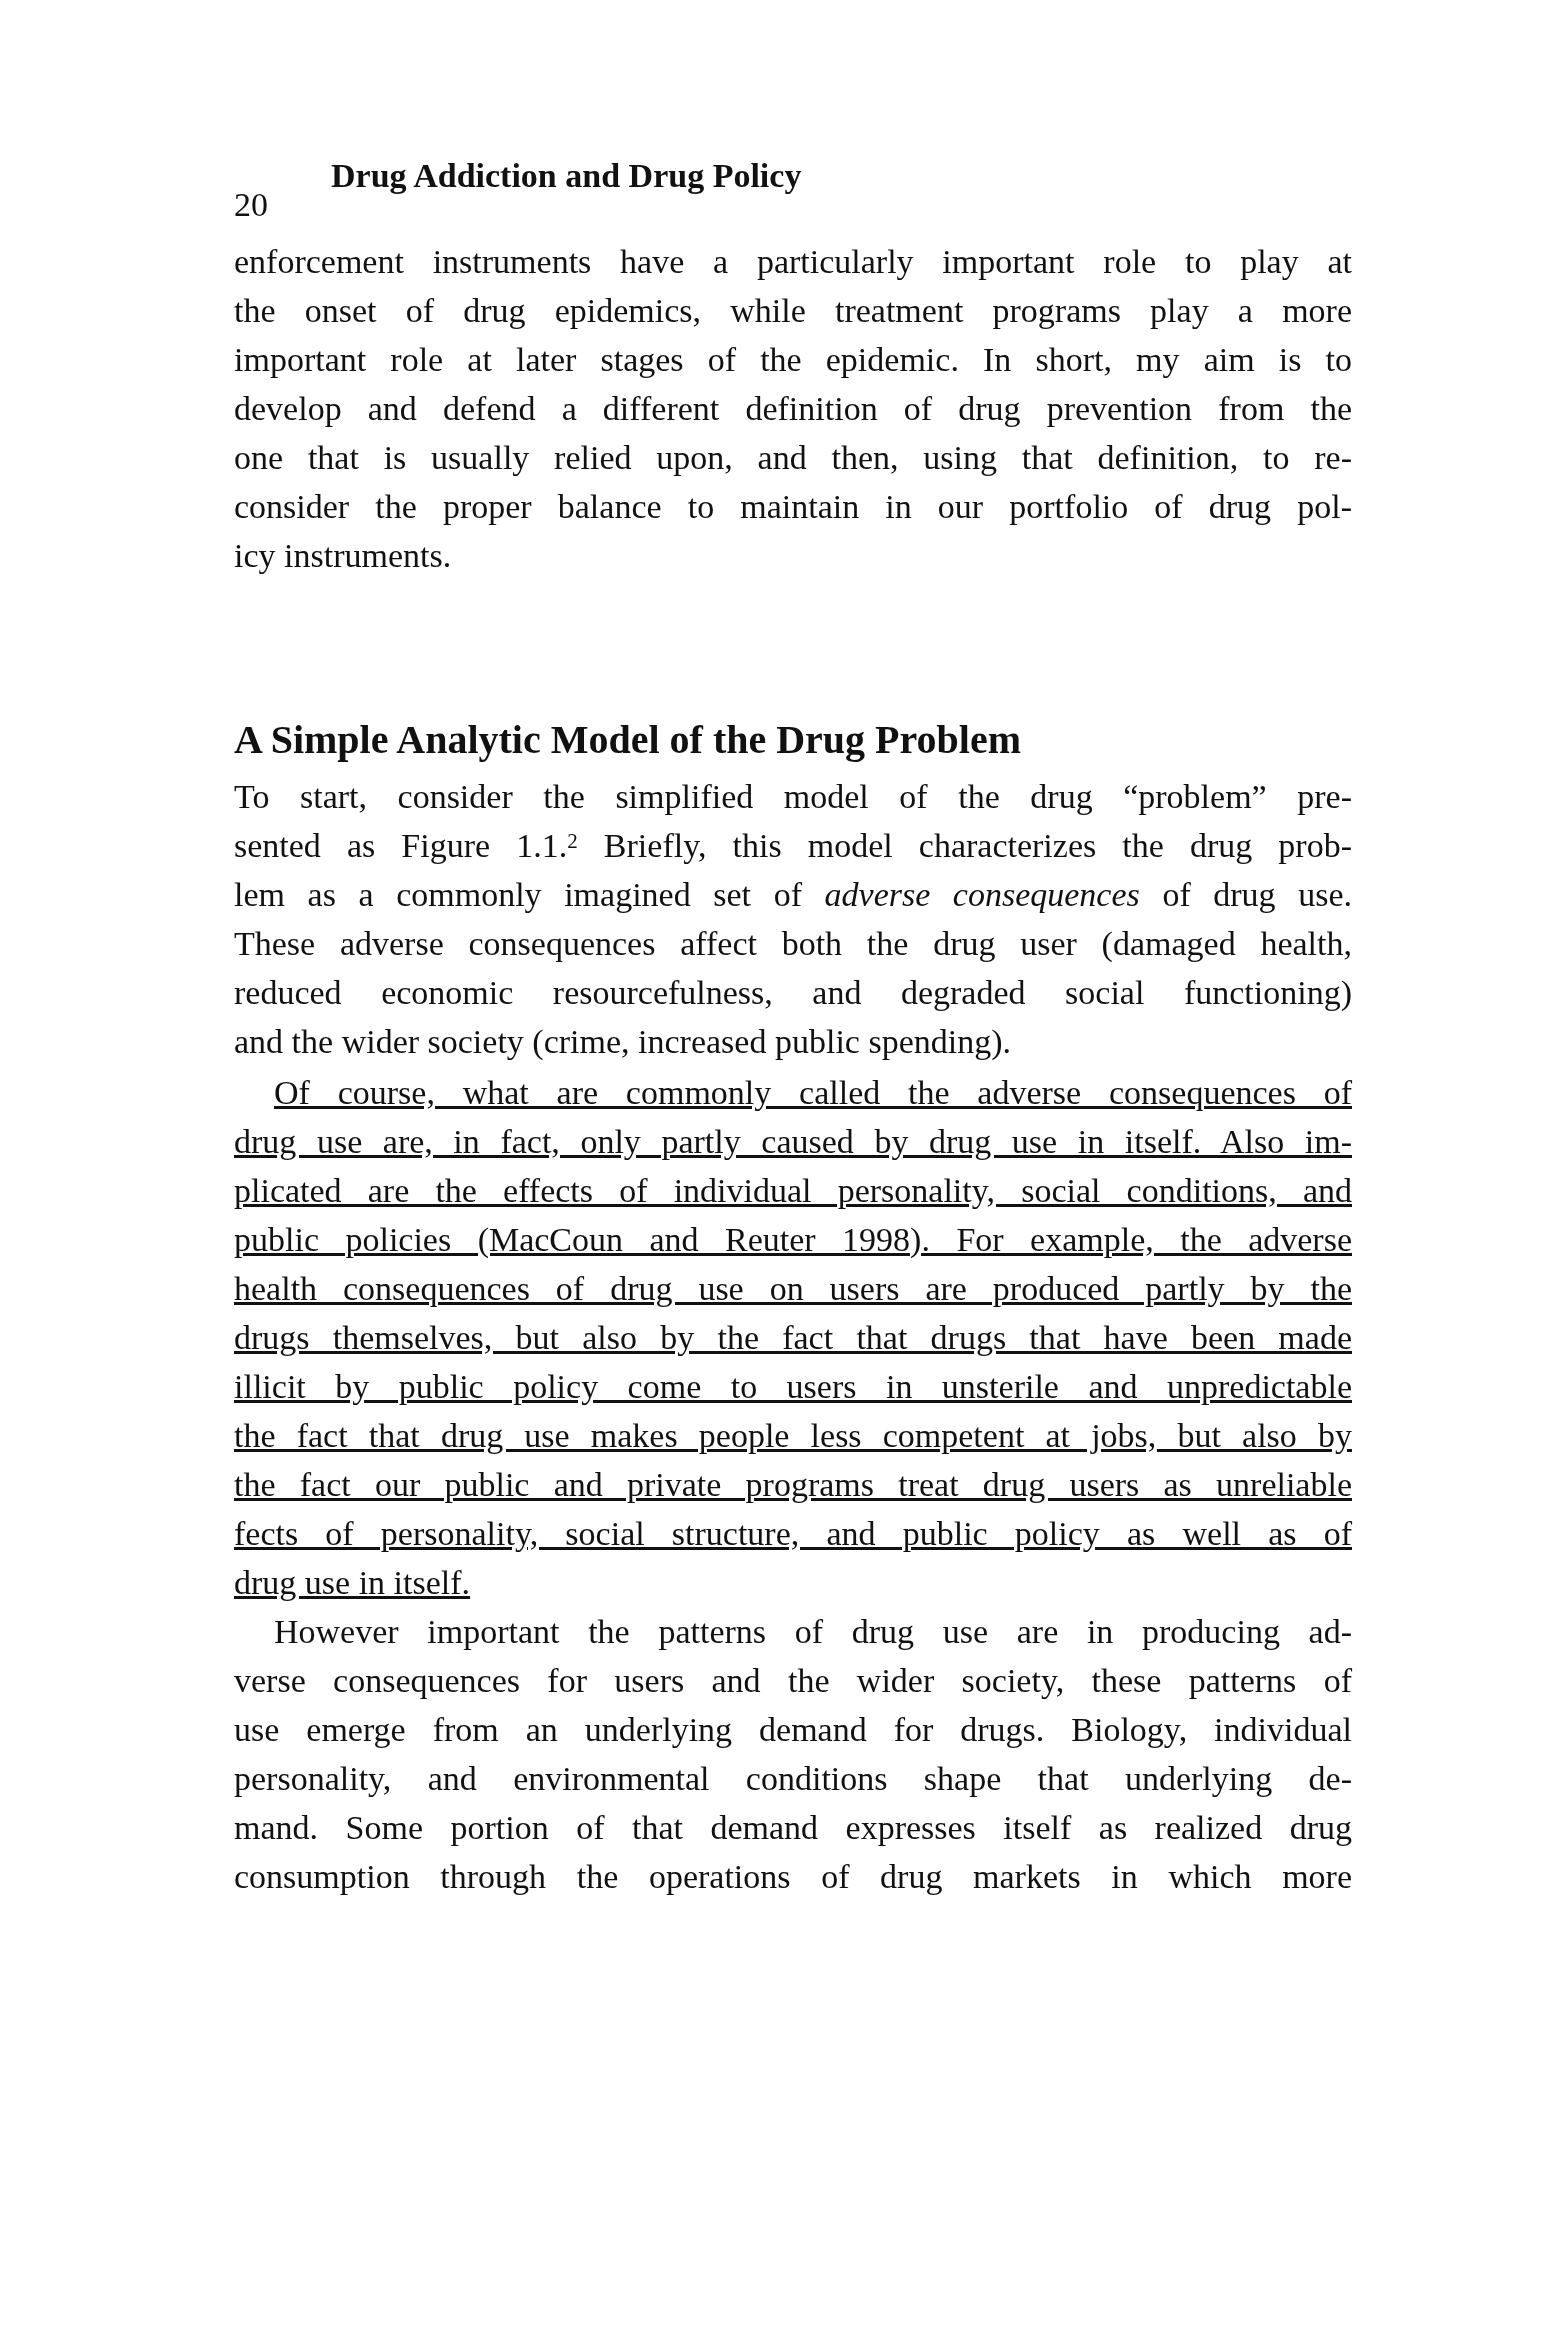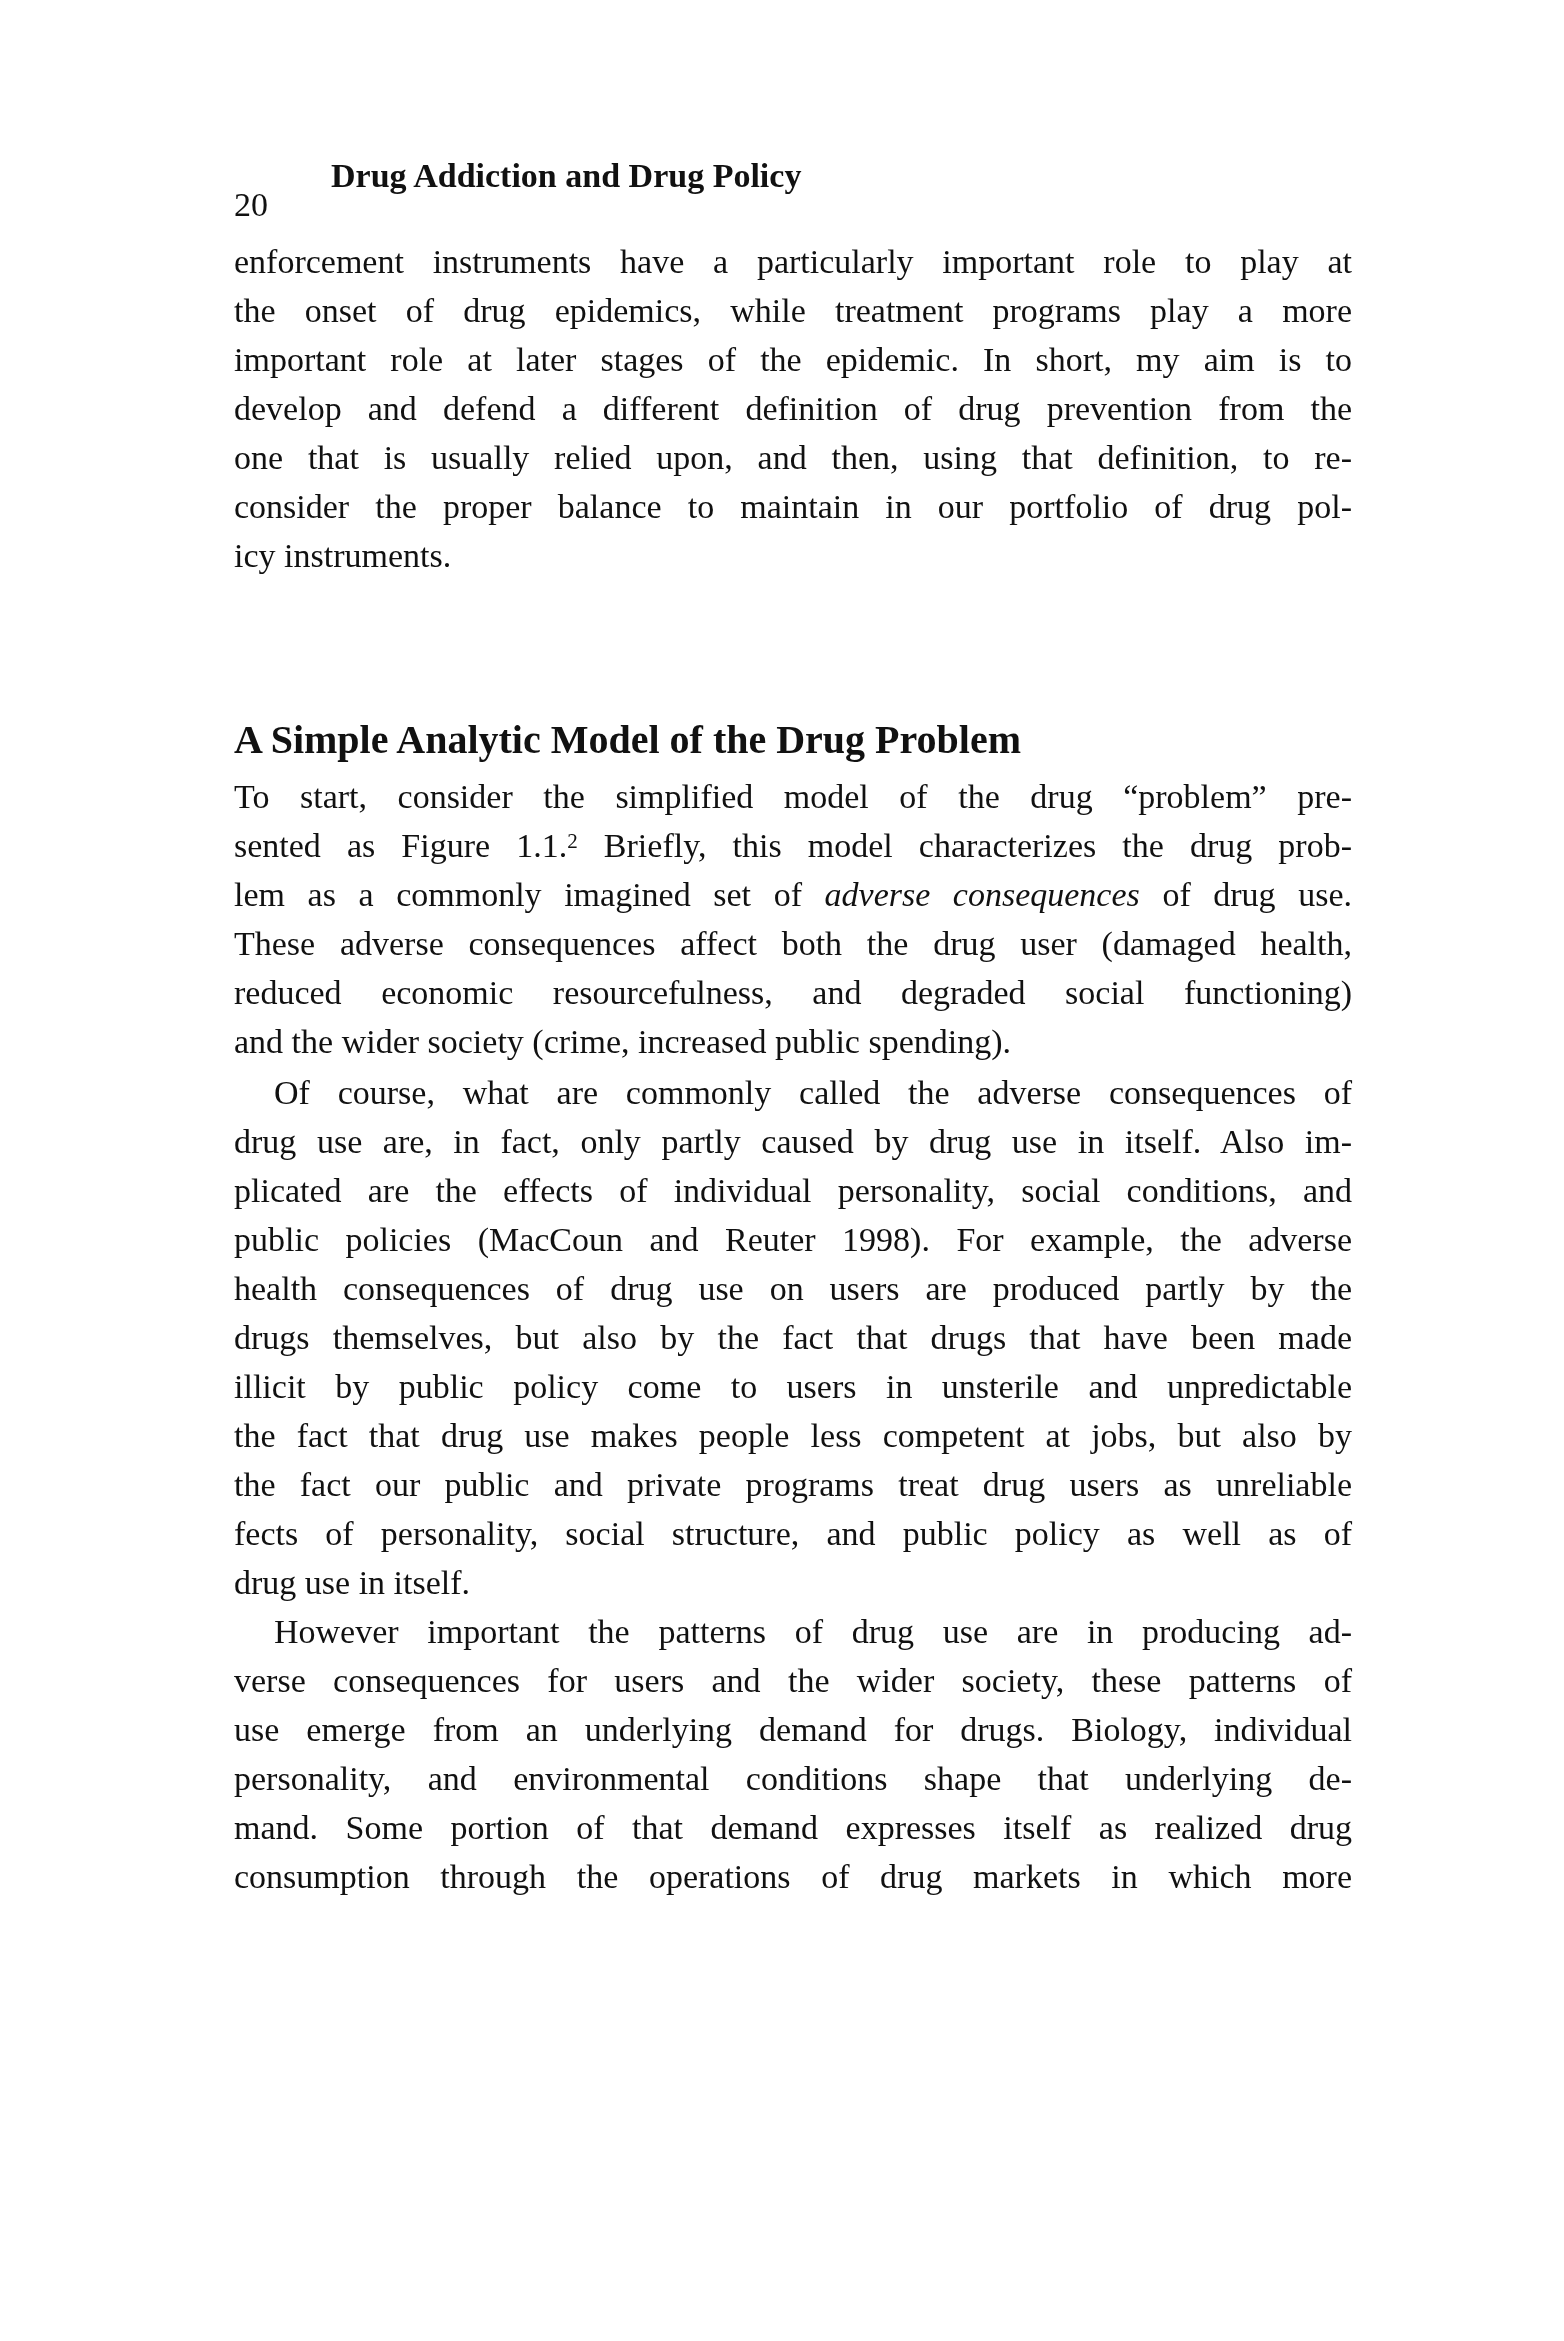--- a/index.html
+++ b/index.html
@@ -47,21 +47,21 @@
   }
   .para-1 { margin-top: 37px; }
   .section-heading {
     margin-top: 135px;
     height: 49px;
     line-height: 49px;
     font-size: 40px;
     font-weight: bold;
   }
   .para-2 { margin-top: 8px; }
-  .para-3 { margin-top: 1.7px; }
+  .para-3 { margin-top: 1.7px; text-decoration: underline; }
   .para-4 { margin-top: 0; }
   .line {
     height: 49px;
     line-height: 49px;
     text-align: justify;
     text-align-last: justify;
     white-space: normal;
   }
   .line.para-end {
     text-align-last: left;

